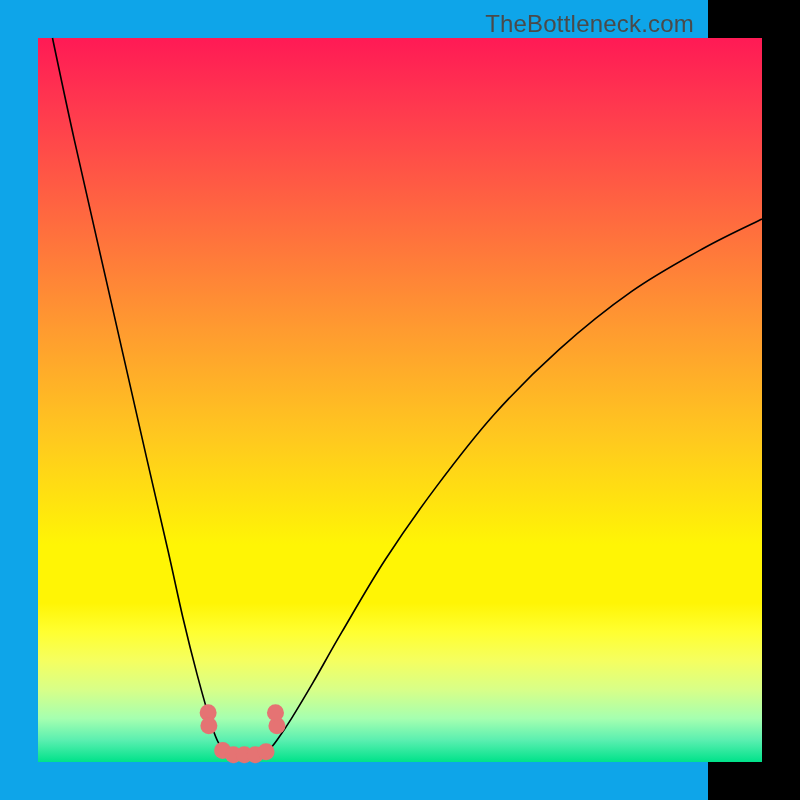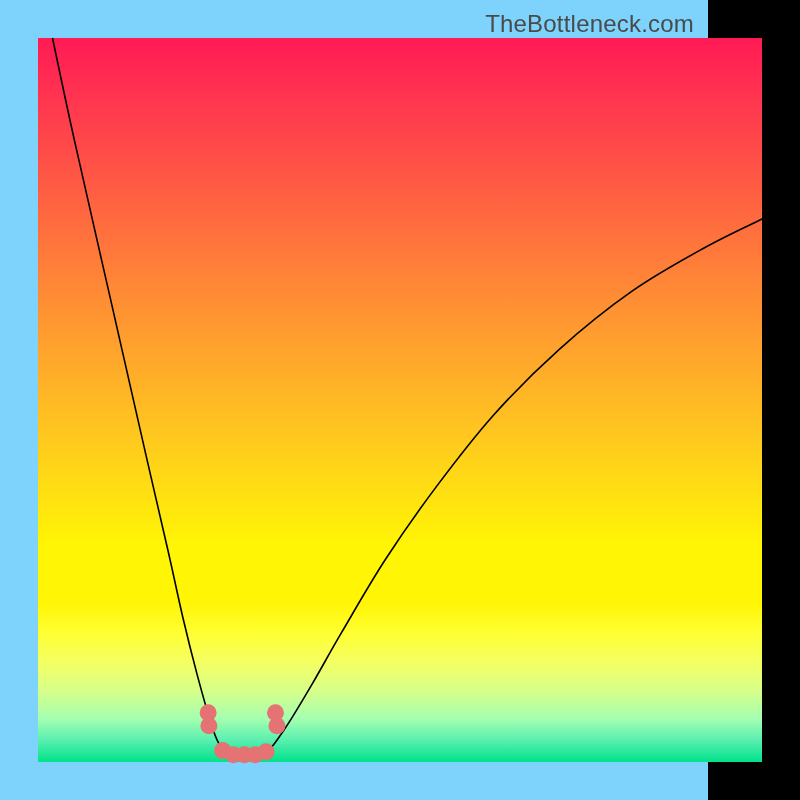--- a/index.html
+++ b/index.html
@@ -1,21 +1,21 @@
 <!DOCTYPE html>
 <html><head>
 <meta charset="utf-8">
 <style>
   * { margin: 0; padding: 0; box-sizing: border-box; }
   html, body { width: 800px; height: 800px; overflow: hidden; background: #000; }
   .frame {
     position: relative;
     width: 708px;
     height: 800px;
-    background: #7dd3fc;
+    background: #0ea5e9;
   }
   .plot-area {
     position: absolute;
     left: 38px;
     top: 38px;
     width: 724px;
     height: 724px;
     background: linear-gradient(to bottom,
       #ff1a55 0%,
       #ff3a4e 10%,

